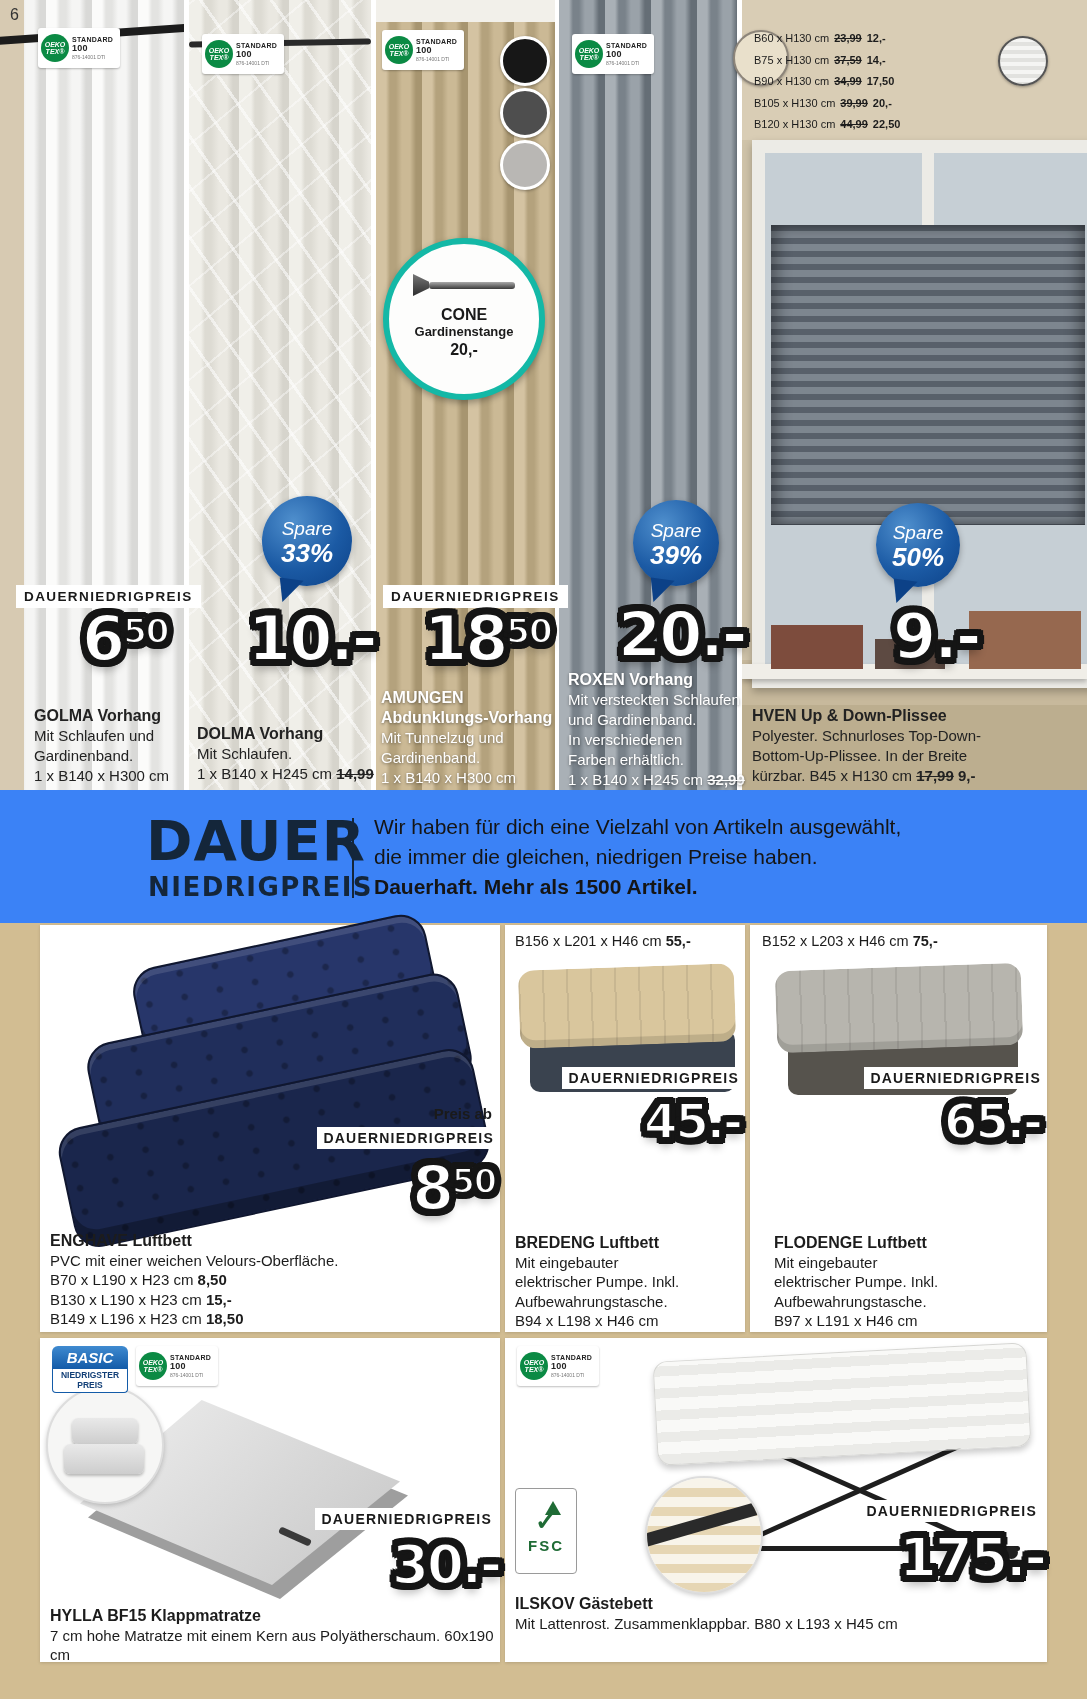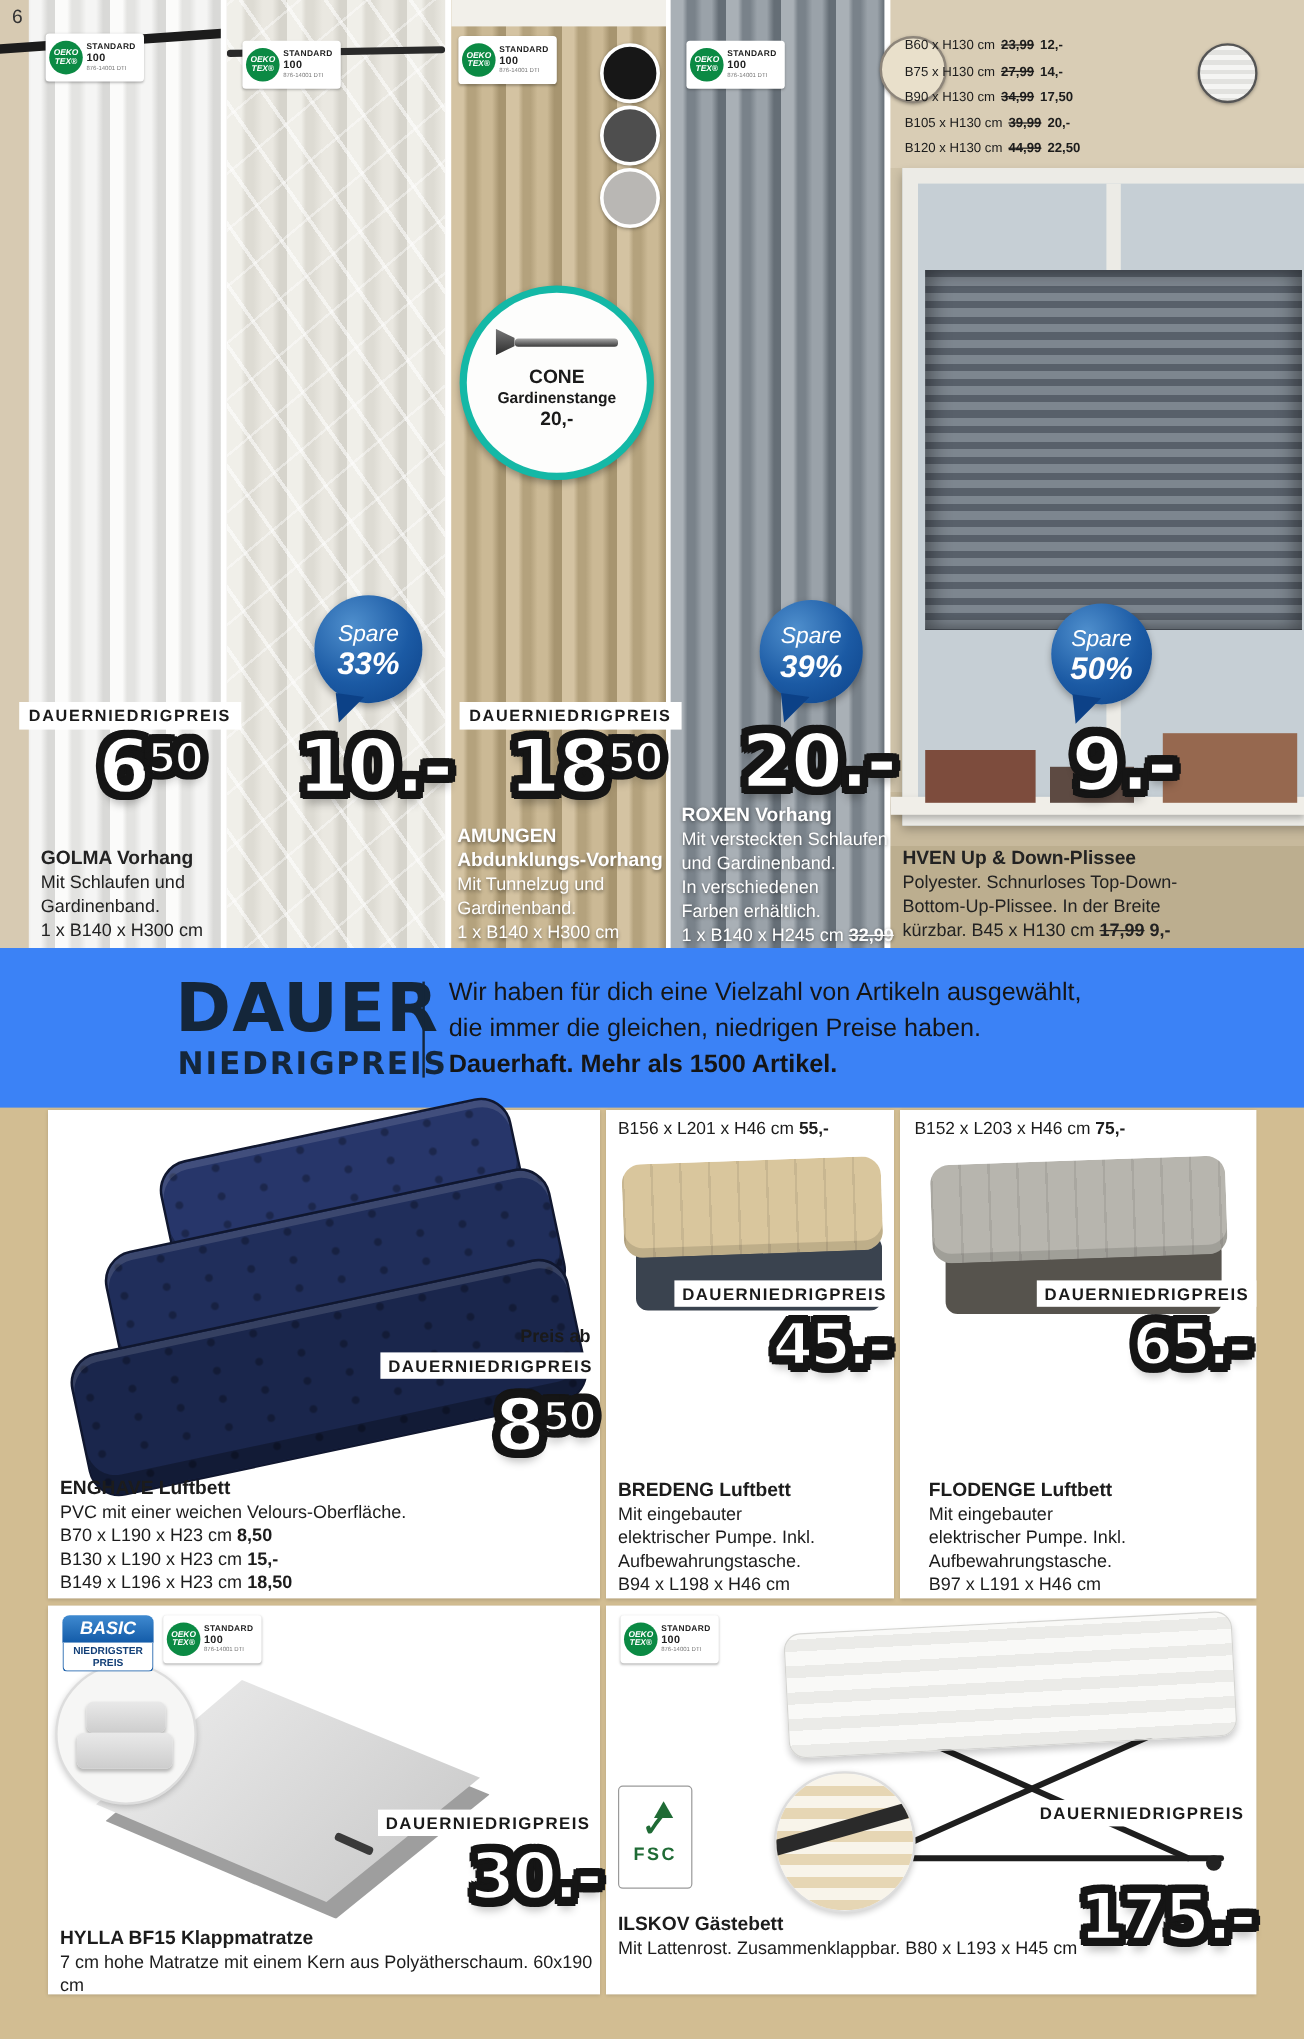--- a/index.html
+++ b/index.html
@@ -249,21 +249,21 @@
     </div>
 
     <div class="dot" style="left:500px;top:36px;width:44px;height:44px;background:#171717;"></div>
     <div class="dot" style="left:500px;top:88px;width:44px;height:44px;background:#4e4e4e;"></div>
     <div class="dot" style="left:500px;top:140px;width:44px;height:44px;background:#b9b7b4;"></div>
     <div class="dot" style="left:733px;top:30px;width:52px;height:52px;background:#e9e0cb;border-color:#e9e0cb;border:2px solid #8d857a;"></div>
     <div class="dot" style="left:998px;top:36px;width:46px;height:46px;background:repeating-linear-gradient(180deg,#f5f5f3 0 4px,#e2e2df 4px 8px);border:2px solid #555;"></div>
 
     <div class="plist">
       <div class="prow"><span class="psize">B60 x H130 cm</span><span class="old">23,99</span><b class="pnew">12,-</b></div>
-      <div class="prow"><span class="psize">B75 x H130 cm</span><span class="old">27,99</span><b class="pnew">14,-</b></div>
+      <div class="prow"><span class="psize">B75 x H130 cm</span><span class="old">37,59</span><b class="pnew">14,-</b></div>
       <div class="prow"><span class="psize">B90 x H130 cm</span><span class="old">34,99</span><b class="pnew">17,50</b></div>
       <div class="prow"><span class="psize">B105 x H130 cm</span><span class="old">39,99</span><b class="pnew">20,-</b></div>
       <div class="prow"><span class="psize">B120 x H130 cm</span><span class="old">44,99</span><b class="pnew">22,50</b></div>
     </div>
 
     <div class="cone">
       <div class="cone-rod-wrap">
         <span class="cone-finial"></span>
           <span class="cone-bar"></span>
       </div>
@@ -292,20 +292,25 @@
     <div class="price" style="left:248px;top:602px;font-size:62px;"><span>10.-</span></div>
     <div class="price" style="left:424px;top:602px;font-size:62px;"><span>18</span><span class="sup">50</span></div>
     <div class="price" style="left:618px;top:598px;font-size:62px;"><span>20.-</span></div>
     <div class="price" style="left:893px;top:600px;font-size:62px;"><span>9.-</span></div>
 
     <div class="tb dark" style="left:34px;top:706px;">
       <div class="tname">GOLMA Vorhang</div>
       <div>Mit Schlaufen und</div>
       <div>Gardinenband.</div>
       <div>1 x B140 x H300 cm</div>
+    </div>
+    <div class="tb dark" style="left:197px;top:724px;">
+      <div class="tname">DOLMA Vorhang</div>
+      <div>Mit Schlaufen.</div>
+      <div><span>1 x B140 x H245 cm</span> <span class="old">14,99</span></div>
     </div>
     <div class="tb light" style="left:381px;top:688px;">
       <div class="tname">AMUNGEN</div>
       <div class="tname">Abdunklungs-Vorhang</div>
       <div>Mit Tunnelzug und</div>
       <div>Gardinenband.</div>
       <div>1 x B140 x H300 cm</div>
     </div>
     <div class="tb light" style="left:568px;top:670px;">
       <div class="tname">ROXEN Vorhang</div>
@@ -431,20 +436,20 @@
     <div class="ilk-matt"></div>
     <div class="fsc">
       <div class="fsc-tree">✓</div>
       <div class="fsc-name">FSC</div>
     </div>
     <div class="inset-circle" style="left:140px;top:138px;width:114px;height:114px;">
       <span class="ilk-circle-stripes"></span>
       <span class="ilk-circle-bar"></span>
     </div>
     <div class="cdnp" style="right:4px;top:162px;">DAUERNIEDRIGPREIS</div>
-    <div class="price" style="right:2px;top:188px;font-size:54px;margin-top:40px;"><span>175.-</span></div>
+    <div class="price" style="right:2px;top:188px;font-size:54px;"><span>175.-</span></div>
     <div class="ctext" style="left:10px;top:256px;">
       <div class="tname">ILSKOV Gästebett</div>
       <div>Mit Lattenrost. Zusammenklappbar. B80 x L193 x H45 cm</div>
     </div>
   </div>
 
 </div>
 
 </body></html>

